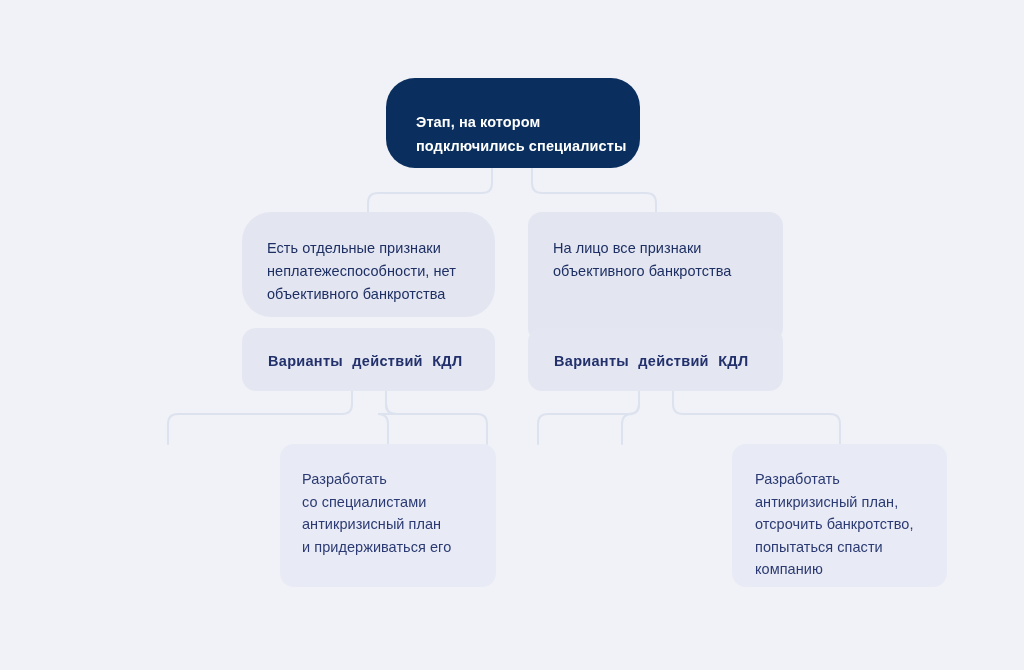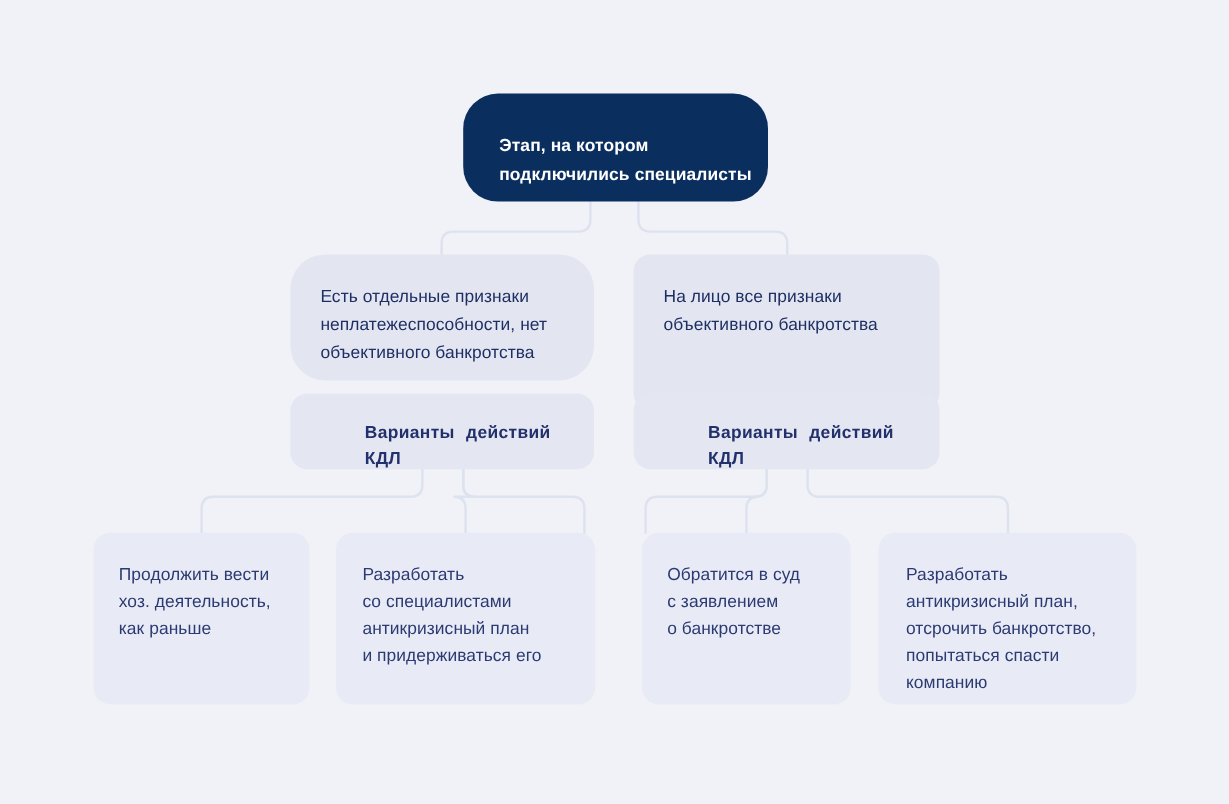--- a/index.html
+++ b/index.html
@@ -61,21 +61,20 @@
   .node.variants {
     background: #e4e7f2;
   }
   .node.variants .txt {
     color: #22306b;
     font-size: 14.5px;
     font-weight: bold;
     line-height: 22px;
     letter-spacing: 0.3px;
     word-spacing: 5px;
-    margin-left: 36px;
   }
   
   .node.leaf {
     background: #e8ebf5;
   }
   .node.leaf .txt {
     color: #2b3a72;
     font-size: 14.5px;
     line-height: 22.5px;
     letter-spacing: 0.05px;
@@ -122,38 +121,28 @@
   </div>
 
   <div class="node variants" style="left:242px; top:328px; width:253px; height:63px; padding:22px 0 0 26px;">
     <span class="txt">Варианты действий КДЛ</span>
   </div>
 
   <div class="node variants" style="left:528px; top:328px; width:255px; height:63px; padding:22px 0 0 26px;">
     <span class="txt">Варианты действий КДЛ</span>
   </div>
 
-  <div class="node leaf" style="left:78px; top:444px; width:180px; height:143px; padding:24px 0 0 21px;">
-    <span class="txt">Продолжить вести
-хоз. деятельность,
-как раньше</span>
-  </div>
 
   <div class="node leaf" style="left:280px; top:444px; width:216px; height:143px; padding:24px 0 0 22px;">
     <span class="txt">Разработать
 со специалистами
 антикризисный план
 и придерживаться его</span>
   </div>
 
-  <div class="node leaf" style="left:535px; top:444px; width:174px; height:143px; padding:24px 0 0 21px;">
-    <span class="txt">Обратится в суд
-с заявлением
-о банкротстве</span>
-  </div>
 
   <div class="node leaf" style="left:732px; top:444px; width:215px; height:143px; padding:24px 0 0 23px;">
     <span class="txt">Разработать
 антикризисный план,
 отсрочить банкротство,
 попытаться спасти
 компанию</span>
   </div>
 
 </div>

